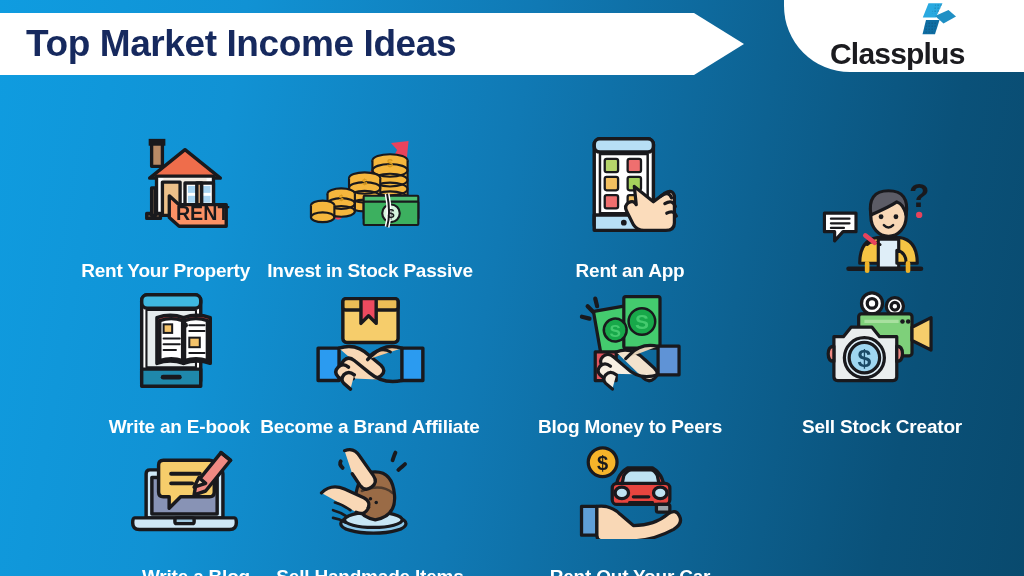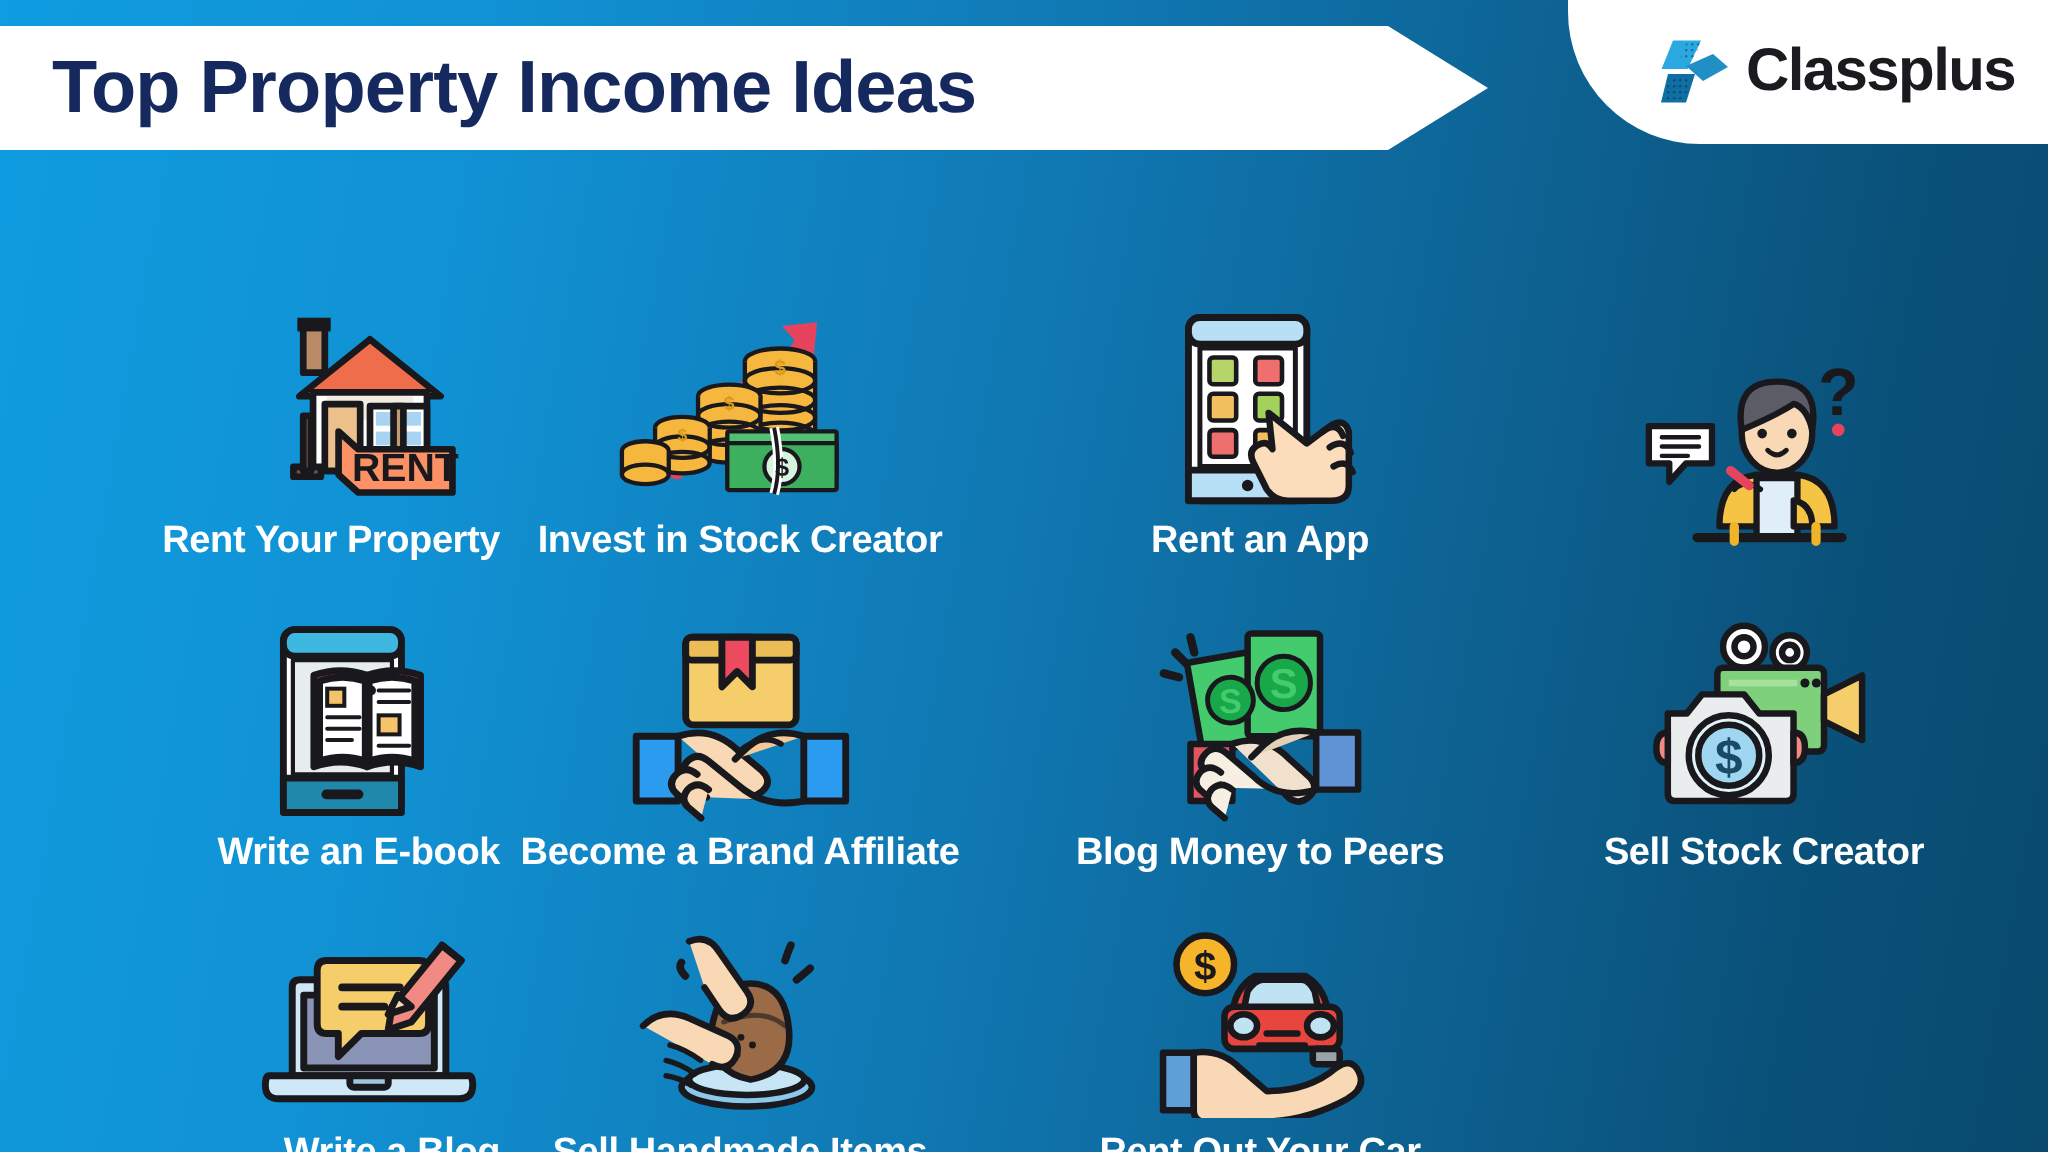--- a/index.html
+++ b/index.html
@@ -26,33 +26,33 @@
     font-size:37px;font-weight:bold;letter-spacing:-0.4px;
     color:#16295e;white-space:nowrap;
     font-family:"Liberation Sans", sans-serif;
   }
   .logo-panel{
     position:absolute;right:0;top:0;width:240px;height:72px;
     background:#ffffff;
     border-bottom-left-radius:66px;
     display:flex;align-items:center;justify-content:flex-start;
   }
-  .logo-wrap{display:flex;align-items:center;margin-left:46px;}
+  .logo-wrap{display:flex;align-items:flex-end;margin-left:46px;flex-direction:column;}
   .logo-mark{width:36px;height:36px;margin-right:7px;flex:none;}
   .logo-word{
     font-size:30px;font-weight:bold;color:#1b1b1f;letter-spacing:-0.8px;
     font-family:"Liberation Sans", sans-serif;
   }
   
   .grid{position:absolute;left:0;top:88px;width:1024px;height:488px;}
   .cell{position:absolute;display:flex;flex-direction:column;align-items:center;justify-content:flex-end;}
   .icon-box{width:130px;height:110px;display:flex;align-items:center;justify-content:center;}
   .icon-box svg{display:block;}
   .cell-label{
-    margin-top:0;color:#ffffff;font-size:19px;font-weight:bold;
+    margin-top:20px;color:#ffffff;font-size:19px;font-weight:bold;
     white-space:nowrap;letter-spacing:-0.2px;text-align:center;
     font-family:"Liberation Sans", sans-serif;
   }
   
   .r1{top:14px;height:180px;}
   .r2{top:190px;height:160px;}
   .r3{top:340px;height:160px;}
   
   .c1{left:0;width:250px;}
   .c2{left:250px;width:240px;}
@@ -62,21 +62,21 @@
   .c1{left:0;width:250px;align-items:flex-end;}
 </style>
 </head>
 <body>
 
 <div class="poster">
 
   <div class="header">
 
     <div class="title-banner">
-      <div class="title-text">Top Property Income Ideas</div>
+      <div class="title-text">Top Market Income Ideas</div>
     </div>
 
     <div class="logo-panel">
       <div class="logo-wrap">
         <span class="logo-mark">
           <svg viewBox="0 0 36 36" width="36" height="36" aria-hidden="true">
             <defs>
               <pattern id="dots" width="3" height="3" patternUnits="userSpaceOnUse">
                 <circle cx="1.1" cy="1.1" r="0.62" fill="#0a3f63"></circle>
               </pattern>
@@ -164,21 +164,21 @@
             </g>
             <path d="M80 64 q4 20 0 34" fill="none" stroke="#ffffff" stroke-width="5"></path>
             <path d="M80 64 q4 20 0 34" fill="none" stroke="#19191d" stroke-width="2"></path>
           </g>
           <text x="84" y="89" font-family="'Liberation Sans',sans-serif" font-size="13" font-weight="bold" fill="#19191d" text-anchor="middle">$</text>
           <text x="83" y="37" font-family="'Liberation Sans',sans-serif" font-size="11" font-weight="bold" fill="#d89a1e" text-anchor="middle">$</text>
           <text x="57" y="55" font-family="'Liberation Sans',sans-serif" font-size="10" font-weight="bold" fill="#d89a1e" text-anchor="middle">$</text>
           <text x="33" y="71" font-family="'Liberation Sans',sans-serif" font-size="9" font-weight="bold" fill="#d89a1e" text-anchor="middle">$</text>
         </svg>
       </div>
-      <div class="cell-label">Invest in Stock Creator</div>
+      <div class="cell-label">Invest in Stock Passive</div>
     </div>
 
     <div class="cell r1 c3">
       <div class="icon-box">
         <svg viewBox="0 0 120 110" width="115" height="105">
           <g stroke="#19191d" stroke-width="3.6" stroke-linejoin="round">
             <rect x="22" y="6" width="62" height="96" rx="6" fill="#ffffff"></rect>
             <rect x="22" y="6" width="62" height="14" rx="6" fill="#b7dff5"></rect>
             <rect x="22" y="86" width="62" height="16" fill="#b7dff5"></rect>
             <rect x="28" y="22" width="50" height="62" fill="#ffffff" stroke-width="2.6"></rect>

